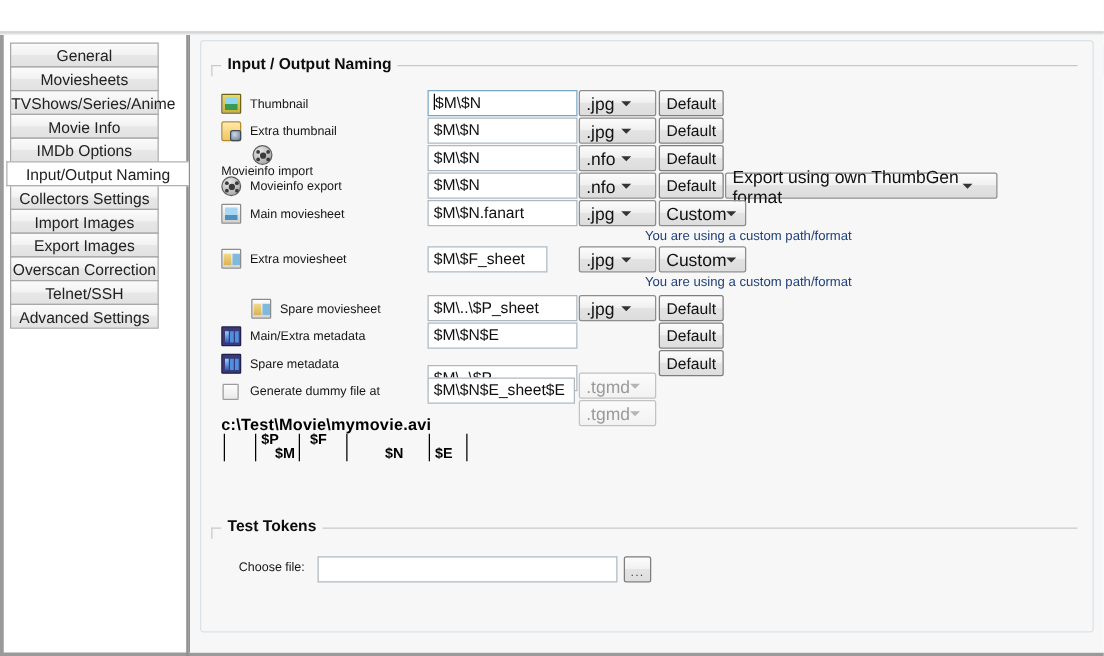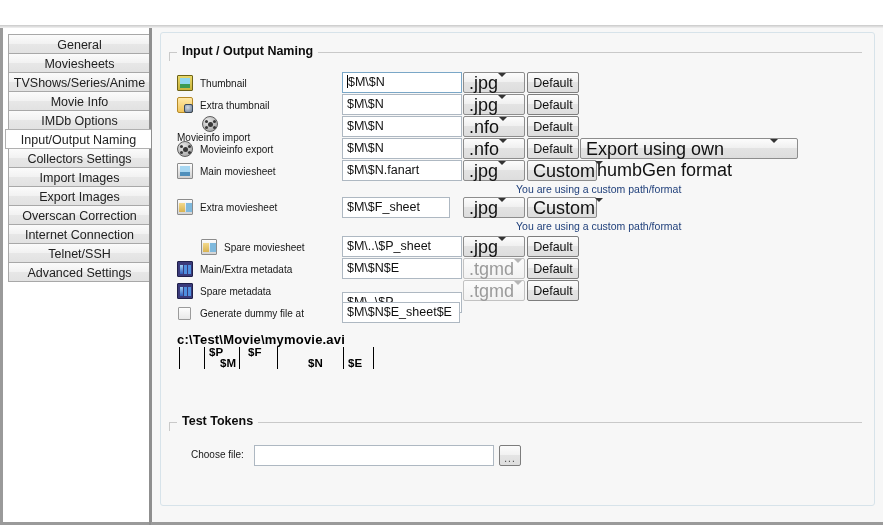--- a/index.html
+++ b/index.html
@@ -42,21 +42,21 @@
     position:absolute;left:0;top:28px;width:883px;height:497px;
     background:#ffffff;
     border-left:3px solid #9a9a9a;
     border-bottom:3px solid #9a9a9a;
     border-right:0;
     box-sizing:border-box;
   }
 
   
   .nav{
-    position:absolute;left:5px;top:6px;width:143px;
+    position:absolute;left:5px;top:6px;width:119px;
   }
   .navbtn{
     height:20px;line-height:20px;text-align:center;
     font-size:12.5px;color:#222;
     background:linear-gradient(#fbfbfb 0%,#f2f2f2 48%,#e7e7e7 52%,#e2e2e2 100%);
     border:1px solid #a8a8a8;
     box-sizing:border-box;
     margin-bottom:-1px;
     cursor:pointer;
     user-select:none;
@@ -179,32 +179,33 @@
   }
   .tbox.focused{border-color:#7aa7c7;}
   .caret{
     display:inline-block;width:1px;height:13px;background:#000;
     vertical-align:-2px;margin-right:0px;
   }
   .combo{
     height:21px;box-sizing:border-box;
     background:linear-gradient(#fcfcfc 0%,#f0f0f0 47%,#e3e3e3 50%,#dddddd 100%);
     border:1px solid #8d8d8d;border-radius:2px;
-    font-size:18px;color:#111;
-    display:flex;padding:0 12px 0 5px;
+    font-size:14px;color:#111;
+    display:flex;align-items:center;padding:0 12px 0 5px;
     cursor:pointer;user-select:none;
   }
   .combo .arw{
     margin-left:auto;margin-right:7px;
     width:0;height:0;border-left:4px solid transparent;border-right:4px solid transparent;
     border-top:4px solid #333;
   }
   .combo.disabled{
     color:#9a9a9a;border-color:#c2c2c2;
     background:linear-gradient(#fbfbfb,#f2f2f2);
+    margin-top:40px;
   }
   .combo.disabled .arw{border-top-color:#b5b5b5;}
   .btn{
     height:21px;box-sizing:border-box;
     background:linear-gradient(#fcfcfc 0%,#f1f1f1 47%,#e4e4e4 50%,#dedede 100%);
     border:1px solid #7d7d7d;border-radius:2px;
     font-size:12.5px;color:#111;
     display:flex;align-items:center;justify-content:center;
     cursor:pointer;user-select:none;
   }
@@ -244,21 +245,20 @@
       <div class="navbtn">General</div>
       <div class="navbtn">Moviesheets</div>
       <div class="navbtn">TVShows/Series/Anime</div>
       <div class="navbtn">Movie Info</div>
       <div class="navbtn">IMDb Options</div>
       <div class="navbtn selected">Input/Output Naming</div>
       <div class="navbtn">Collectors Settings</div>
       <div class="navbtn">Import Images</div>
       <div class="navbtn">Export Images</div>
       <div class="navbtn">Overscan Correction</div>
-      <div class="navbtn">Internet Connection</div>
       <div class="navbtn">Telnet/SSH</div>
       <div class="navbtn">Advanced Settings</div>
     </div>
 
     <div class="page">
       <div class="page-inner">
 
         <div class="group" style="left:8px;top:19px;right:12px;height:330px;">
           <div class="grp-line"></div>
           <div class="grp-left"></div>
@@ -326,21 +326,21 @@
           <div class="combo" style="position:absolute;left:358px;top:108px;width:70px;">
             <span>Custom</span>
             <span class="arw"></span>
           </div>
           <div class="hint" style="left:347px;top:131px;">You are using a custom path/format</div>
 
           <div class="row" style="left:8px;top:144px;">
             <div class="ricon ic-sheet2"></div>
             <div class="rlabel">Extra moviesheet</div>
           </div>
-          <div class="tbox" style="position:absolute;left:173px;top:145px;width:108px;">$M\$F_sheet</div>
+          <div class="tbox" style="position:absolute;left:173px;top:145px;width:96px;">$M\$F_sheet</div>
           <div class="combo" style="position:absolute;left:294px;top:145px;width:62px;">
             <span>.jpg</span>
             <span class="arw"></span>
           </div>
           <div class="combo" style="position:absolute;left:358px;top:145px;width:70px;">
             <span>Custom</span>
             <span class="arw"></span>
           </div>
           <div class="hint" style="left:347px;top:168px;">You are using a custom path/format</div>
 

